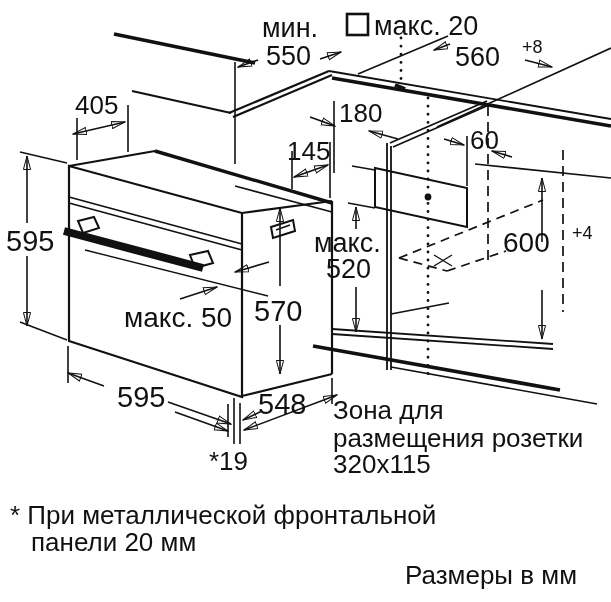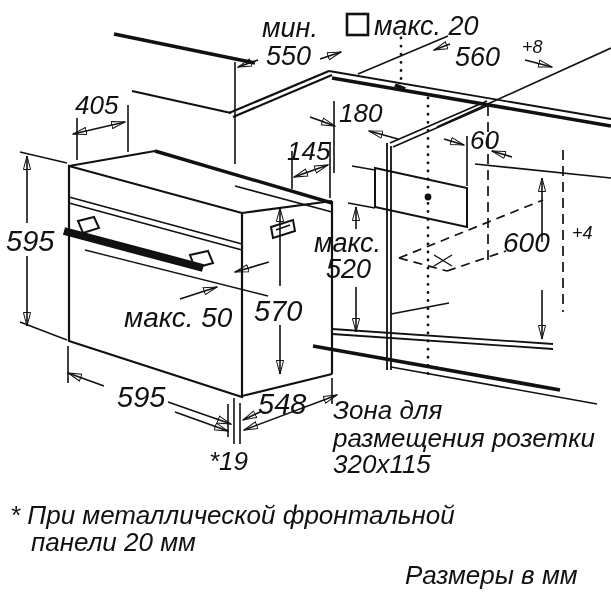--- a/index.html
+++ b/index.html
@@ -1,17 +1,17 @@
 <!DOCTYPE html>
 <html><head>
 <meta charset="utf-8">
 <style>
   html,body{margin:0;padding:0;background:#ffffff;}
   .stage{position:relative;width:611px;height:602px;background:#ffffff;overflow:hidden;
-         font-family:"Liberation Sans", sans-serif;font-style:italic;}
+         font-family:"Liberation Sans", sans-serif;}
   svg{display:block;}
   svg line, svg path, svg rect{stroke:#111;fill:none;stroke-linecap:butt;}
   .s14{stroke-width:1.4}
   .s16{stroke-width:1.6}
   .s18{stroke-width:1.8}
   .s2{stroke-width:2.1}
   .s22{stroke-width:2.2}
   .thick{stroke-width:3.6}
   .dash{stroke-width:1.7;stroke-dasharray:10 6;}
   .dash2{stroke-width:1.7;stroke-dasharray:9 6;}

